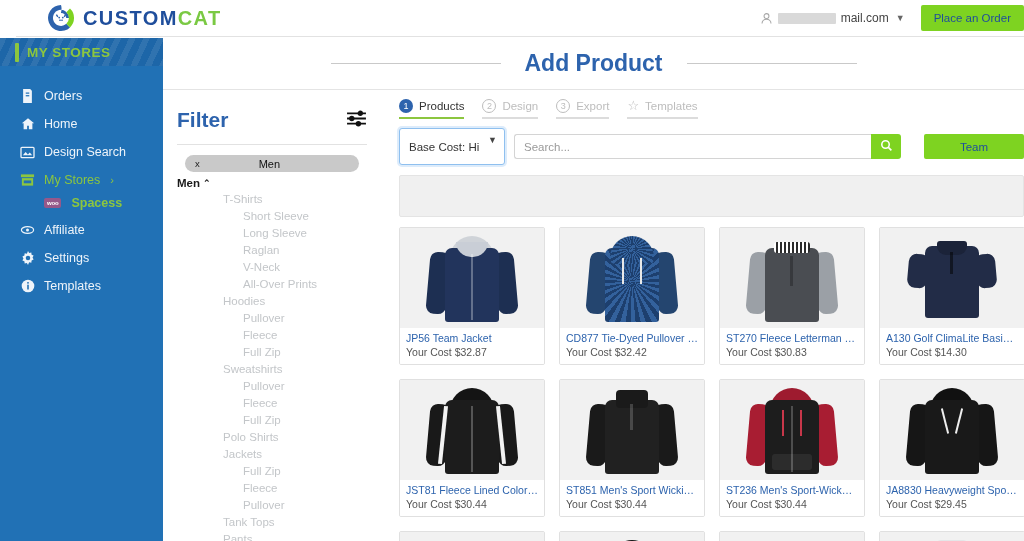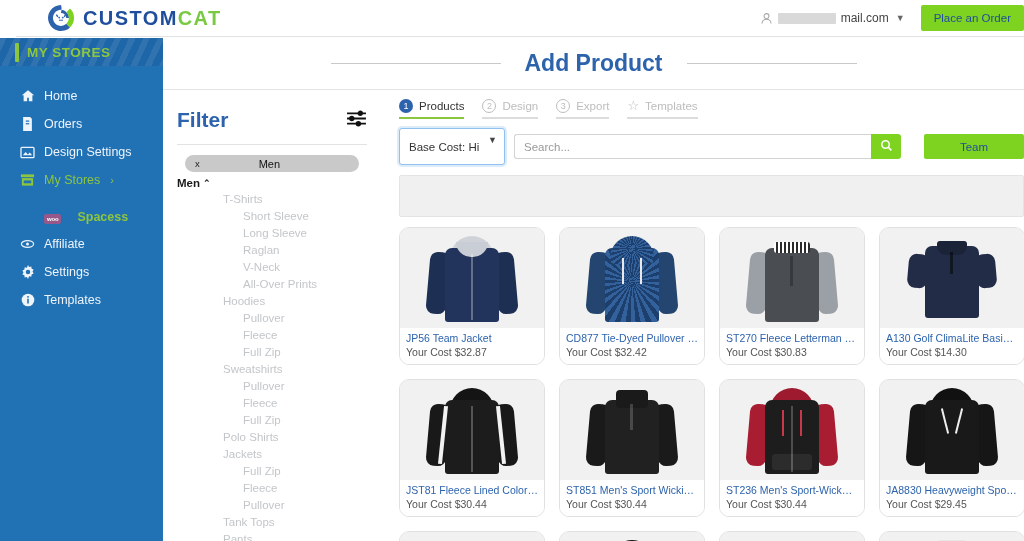--- a/index.html
+++ b/index.html
@@ -61,22 +61,22 @@
   }
   .nav { padding-top: 14px; }
   .nav-item {
     display: flex; align-items: center; gap: 9px;
     padding: 7px 0 7px 20px; color: #eef4fa; font-size: 12.5px; cursor: pointer;
   }
   .nav-item .ico { width: 15px; display: flex; justify-content: center; }
   .nav-item.active { color: #8cc63f; }
   .nav-item.active .ico svg { fill: #8cc63f; }
   .nav-sub {
-    display: flex; align-items: flex-end; gap: 16px;
-    padding: 2px 0 6px 44px; cursor: pointer; margin-top: 14px;
+    display: flex; align-items: center; gap: 10px;
+    padding: 2px 0 6px 44px; cursor: pointer;
   }
   .woo-badge {
     background: #96588a; color: #fff; font-size: 6px; font-weight: bold;
     padding: 2px 3px; border-radius: 2px; letter-spacing: -.2px;
   }
   .nav-sub-label { color: #8cc63f; font-size: 12.5px; font-weight: bold; }
   .chev-right { font-size: 11px; margin-left: 1px; }
 
   
   .page-header {
@@ -152,21 +152,21 @@
   }
   .info-band {
     height: 42px; background: #f0f0f0; border: 1px solid #e4e4e4;
     border-radius: 2px; margin-right: 0; margin-bottom: 10px;
   }
   .grid {
     display: grid; grid-template-columns: repeat(4, 146px); gap: 14px;
   }
   .card {
     width: 146px; border: 1px solid #e0e0e0; background: #fff;
-    border-radius: 10px; overflow: hidden; cursor: pointer;
+    border-radius: 2px; overflow: hidden; cursor: pointer;
   }
   .card-img {
     height: 100px; background: #f1f1f1; position: relative; overflow: hidden;
     display: flex; align-items: flex-end; justify-content: center;
   }
   .card-meta { padding: 4px 6px 6px 6px; background: #fff; }
   .card-title {
     font-size: 10.5px; color: #2d63ad; white-space: nowrap;
     overflow: hidden; text-overflow: ellipsis; margin-bottom: 2px;
   }
@@ -273,46 +273,46 @@
 
   <div class="sidebar">
     <div class="mystores-banner">
       <div class="mystores-accent"></div>
       <div class="mystores-label">MY STORES</div>
     </div>
     <div class="nav">
 
       <div class="nav-item">
         <span class="ico">
-          <svg width="14" height="14" viewBox="0 0 16 16" fill="#eef4fa">
-              <path d="M8 1.5L1 7h2v7h4v-4h2v4h4V7h2z"></path>
-            </svg>
-        </span>
-        <span>Home</span>
-      </div>
-
-      <div class="nav-item">
-        <span class="ico">
           <svg width="13" height="14" viewBox="0 0 14 16" fill="#eef4fa">
               <path d="M2 0h8l2 2v14H2z"></path>
               <rect x="5" y="4" width="4" height="1.4" fill="#2171b5"></rect>
               <rect x="5" y="7" width="4" height="1.4" fill="#2171b5"></rect>
             </svg>
         </span>
         <span>Orders</span>
+      </div>
+
+      <div class="nav-item">
+        <span class="ico">
+          <svg width="14" height="14" viewBox="0 0 16 16" fill="#eef4fa">
+              <path d="M8 1.5L1 7h2v7h4v-4h2v4h4V7h2z"></path>
+            </svg>
+        </span>
+        <span>Home</span>
       </div>
 
       <div class="nav-item">
         <span class="ico">
           <svg width="15" height="13" viewBox="0 0 16 14" fill="none">
               <rect x="1" y="1.5" width="14" height="11" rx="1" stroke="#eef4fa" stroke-width="1.4"></rect>
               <path d="M3 10l3-3.5 2.4 2.6L10.5 7 13 10z" fill="#eef4fa"></path>
             </svg>
         </span>
-        <span>Design Settings</span>
+        <span>Design Search</span>
       </div>
 
       <div class="nav-item active">
         <span class="ico">
           <svg width="15" height="14" viewBox="0 0 16 14" fill="#8cc63f">
               <path d="M1 1h14v3H1z"></path>
               <path d="M2 5h12v8H2z"></path>
               <rect x="4" y="7.5" width="8" height="3" fill="#2171b5"></rect>
             </svg>
         </span>

